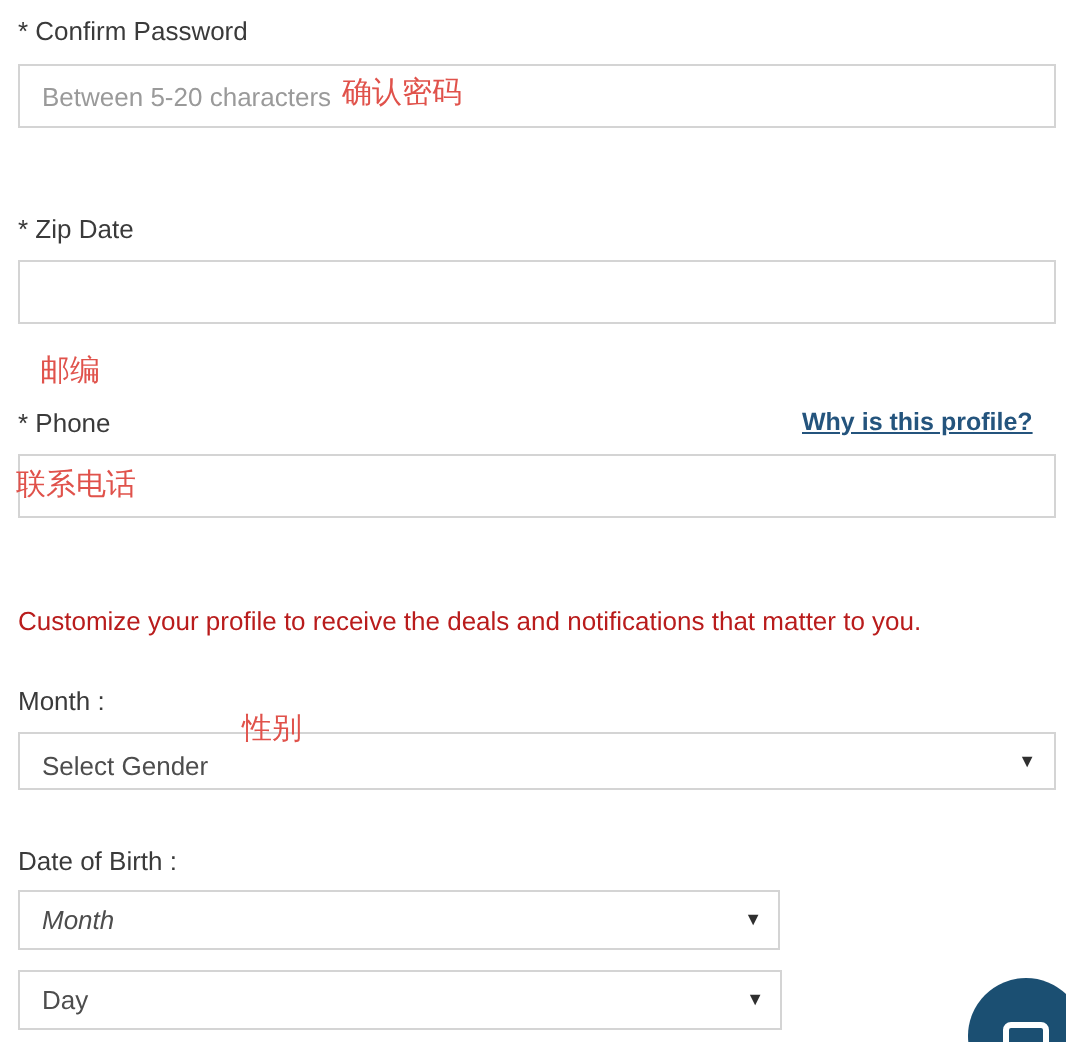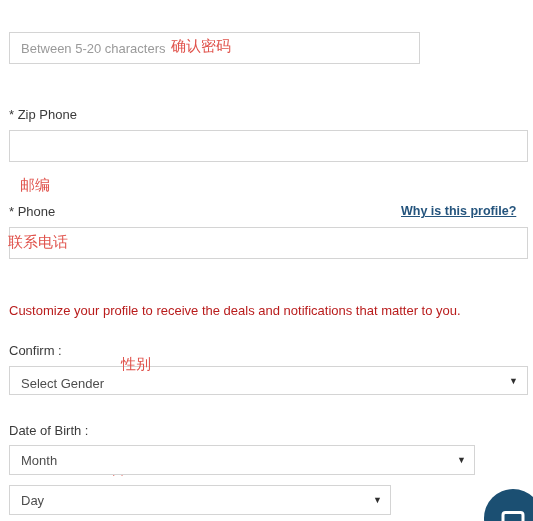--- a/index.html
+++ b/index.html
@@ -125,22 +125,23 @@
     transform: translateY(-50%);
     text-align: center;
   }
   #gender-select .sel-arrow {
     right: 9px;
   }
 
   #month-select {
     left: 9px;
     top: 445px;
-    width: 466px;
+    width: 381px;
     height: 30px;
+    font-style: italic;
   }
   #day-select {
     left: 9px;
     top: 485px;
     width: 382px;
     height: 30px;
   }
 
   
   .fab {
@@ -164,35 +165,36 @@
     border-radius: 4px;
     box-sizing: border-box;
     background: transparent;
   }
 </style>
 </head>
 <body>
 
 <div class="page">
 
-  <input class="text-input" style="left: 9px; top: 32px; width: 411px;" type="text" placeholder="Between 5-20 characters">
+  <div class="field-label" style="left:9px; top:8px;">* Confirm Password</div>
+  <input class="text-input" style="left: 9px; top: 32px; width: 519px;" type="text" placeholder="Between 5-20 characters">
   <div class="annot" style="left:171px; top:38px;">确认密码</div>
 
-  <div class="field-label" style="left:9px; top:107px;">* Zip Phone</div>
+  <div class="field-label" style="left:9px; top:107px;">* Zip Date</div>
   <input class="text-input" style="left: 9px; top: 130px; width: 519px;" type="text" placeholder="">
   <div class="annot" style="left:20px; top:137px;margin-top:40px;">邮编</div>
 
   <div class="field-label" style="left:9px; top:204px;">* Phone</div>
   <div class="help-link" style="left:401px; top:204px;">Why is this profile?</div>
   <input class="text-input" style="left: 9px; top: 227px; width: 519px;" type="text" placeholder="">
   <div class="annot" style="left:8px; top:234px;">联系电话</div>
 
   <div class="para" style="left:9px; top:302px;">Customize your profile to receive the deals and notifications that matter to you.</div>
 
-  <div class="field-label" style="left:9px; top:343px;">Confirm :</div>
+  <div class="field-label" style="left:9px; top:343px;">Month :</div>
   <div class="select-box" id="gender-select">
     <span class="sel-text">Select Gender</span>
     <span class="sel-arrow">▼</span>
   </div>
   <div class="annot" style="left:121px; top:356px;">性别</div>
 
   <div class="field-label" style="left:9px; top:423px;">Date of Birth :</div>
   <div class="annot sm" style="left:97px; top:425px;">生日</div>
 
   <div class="select-box" id="month-select">

